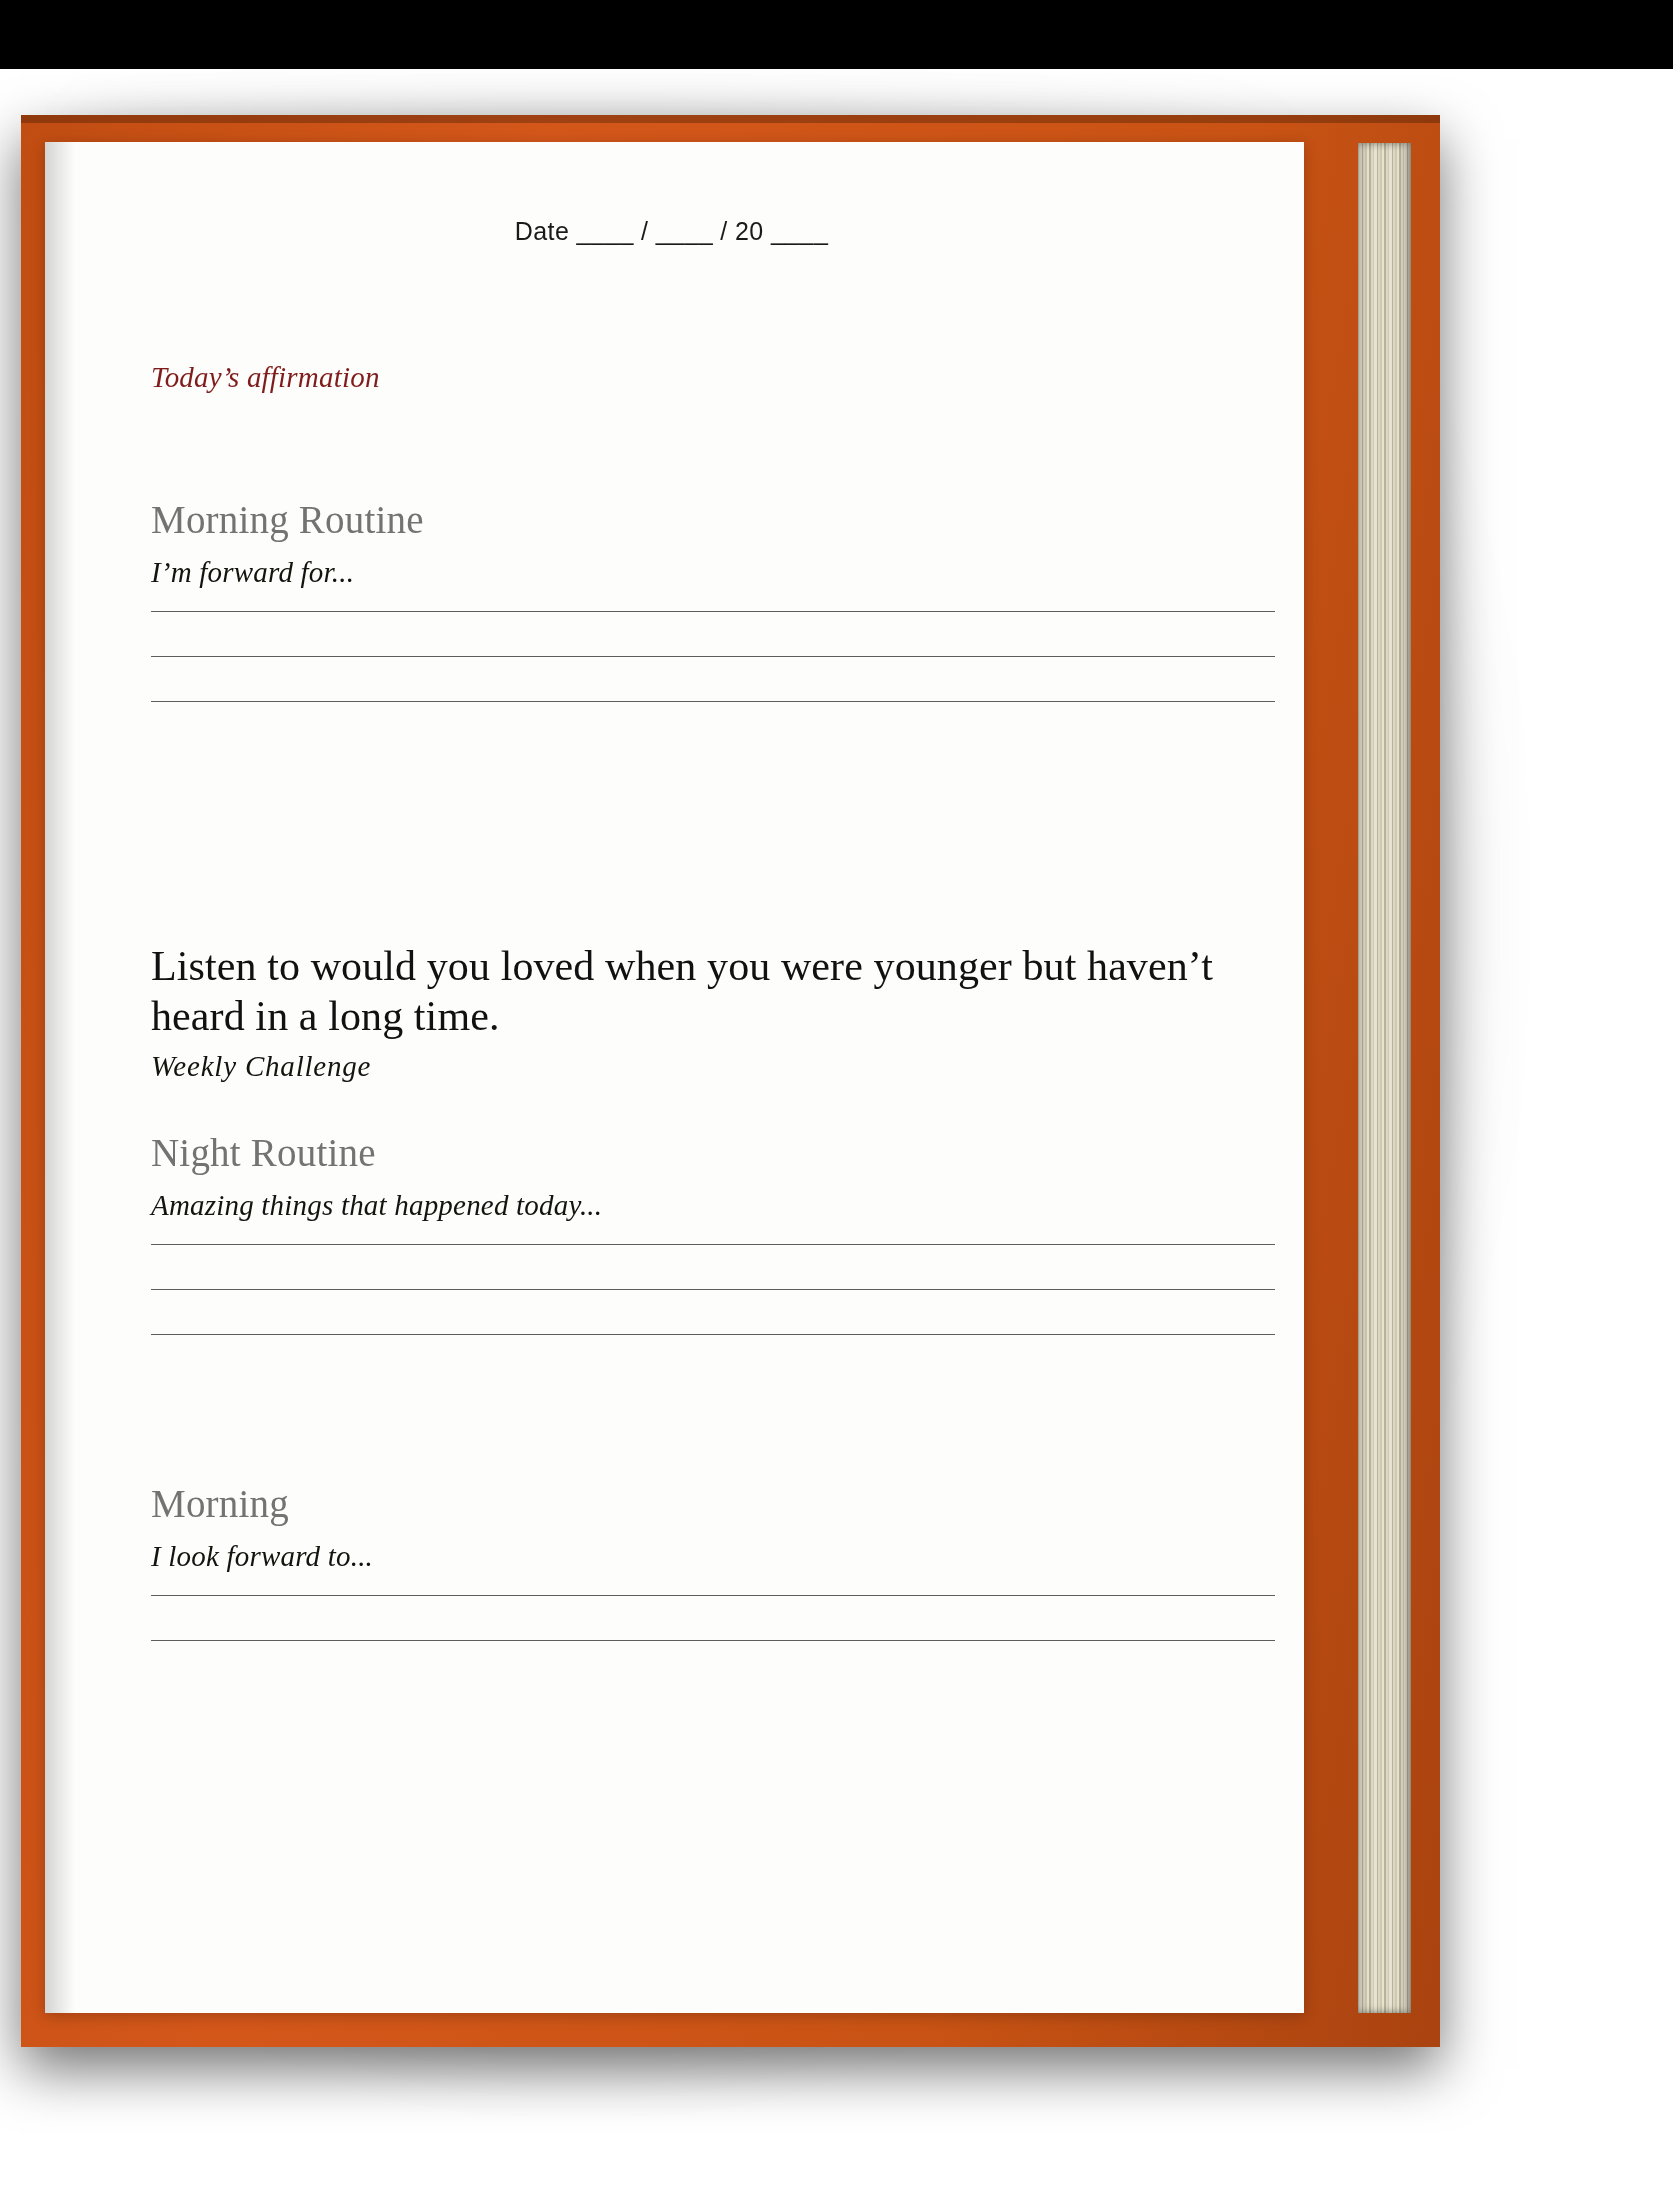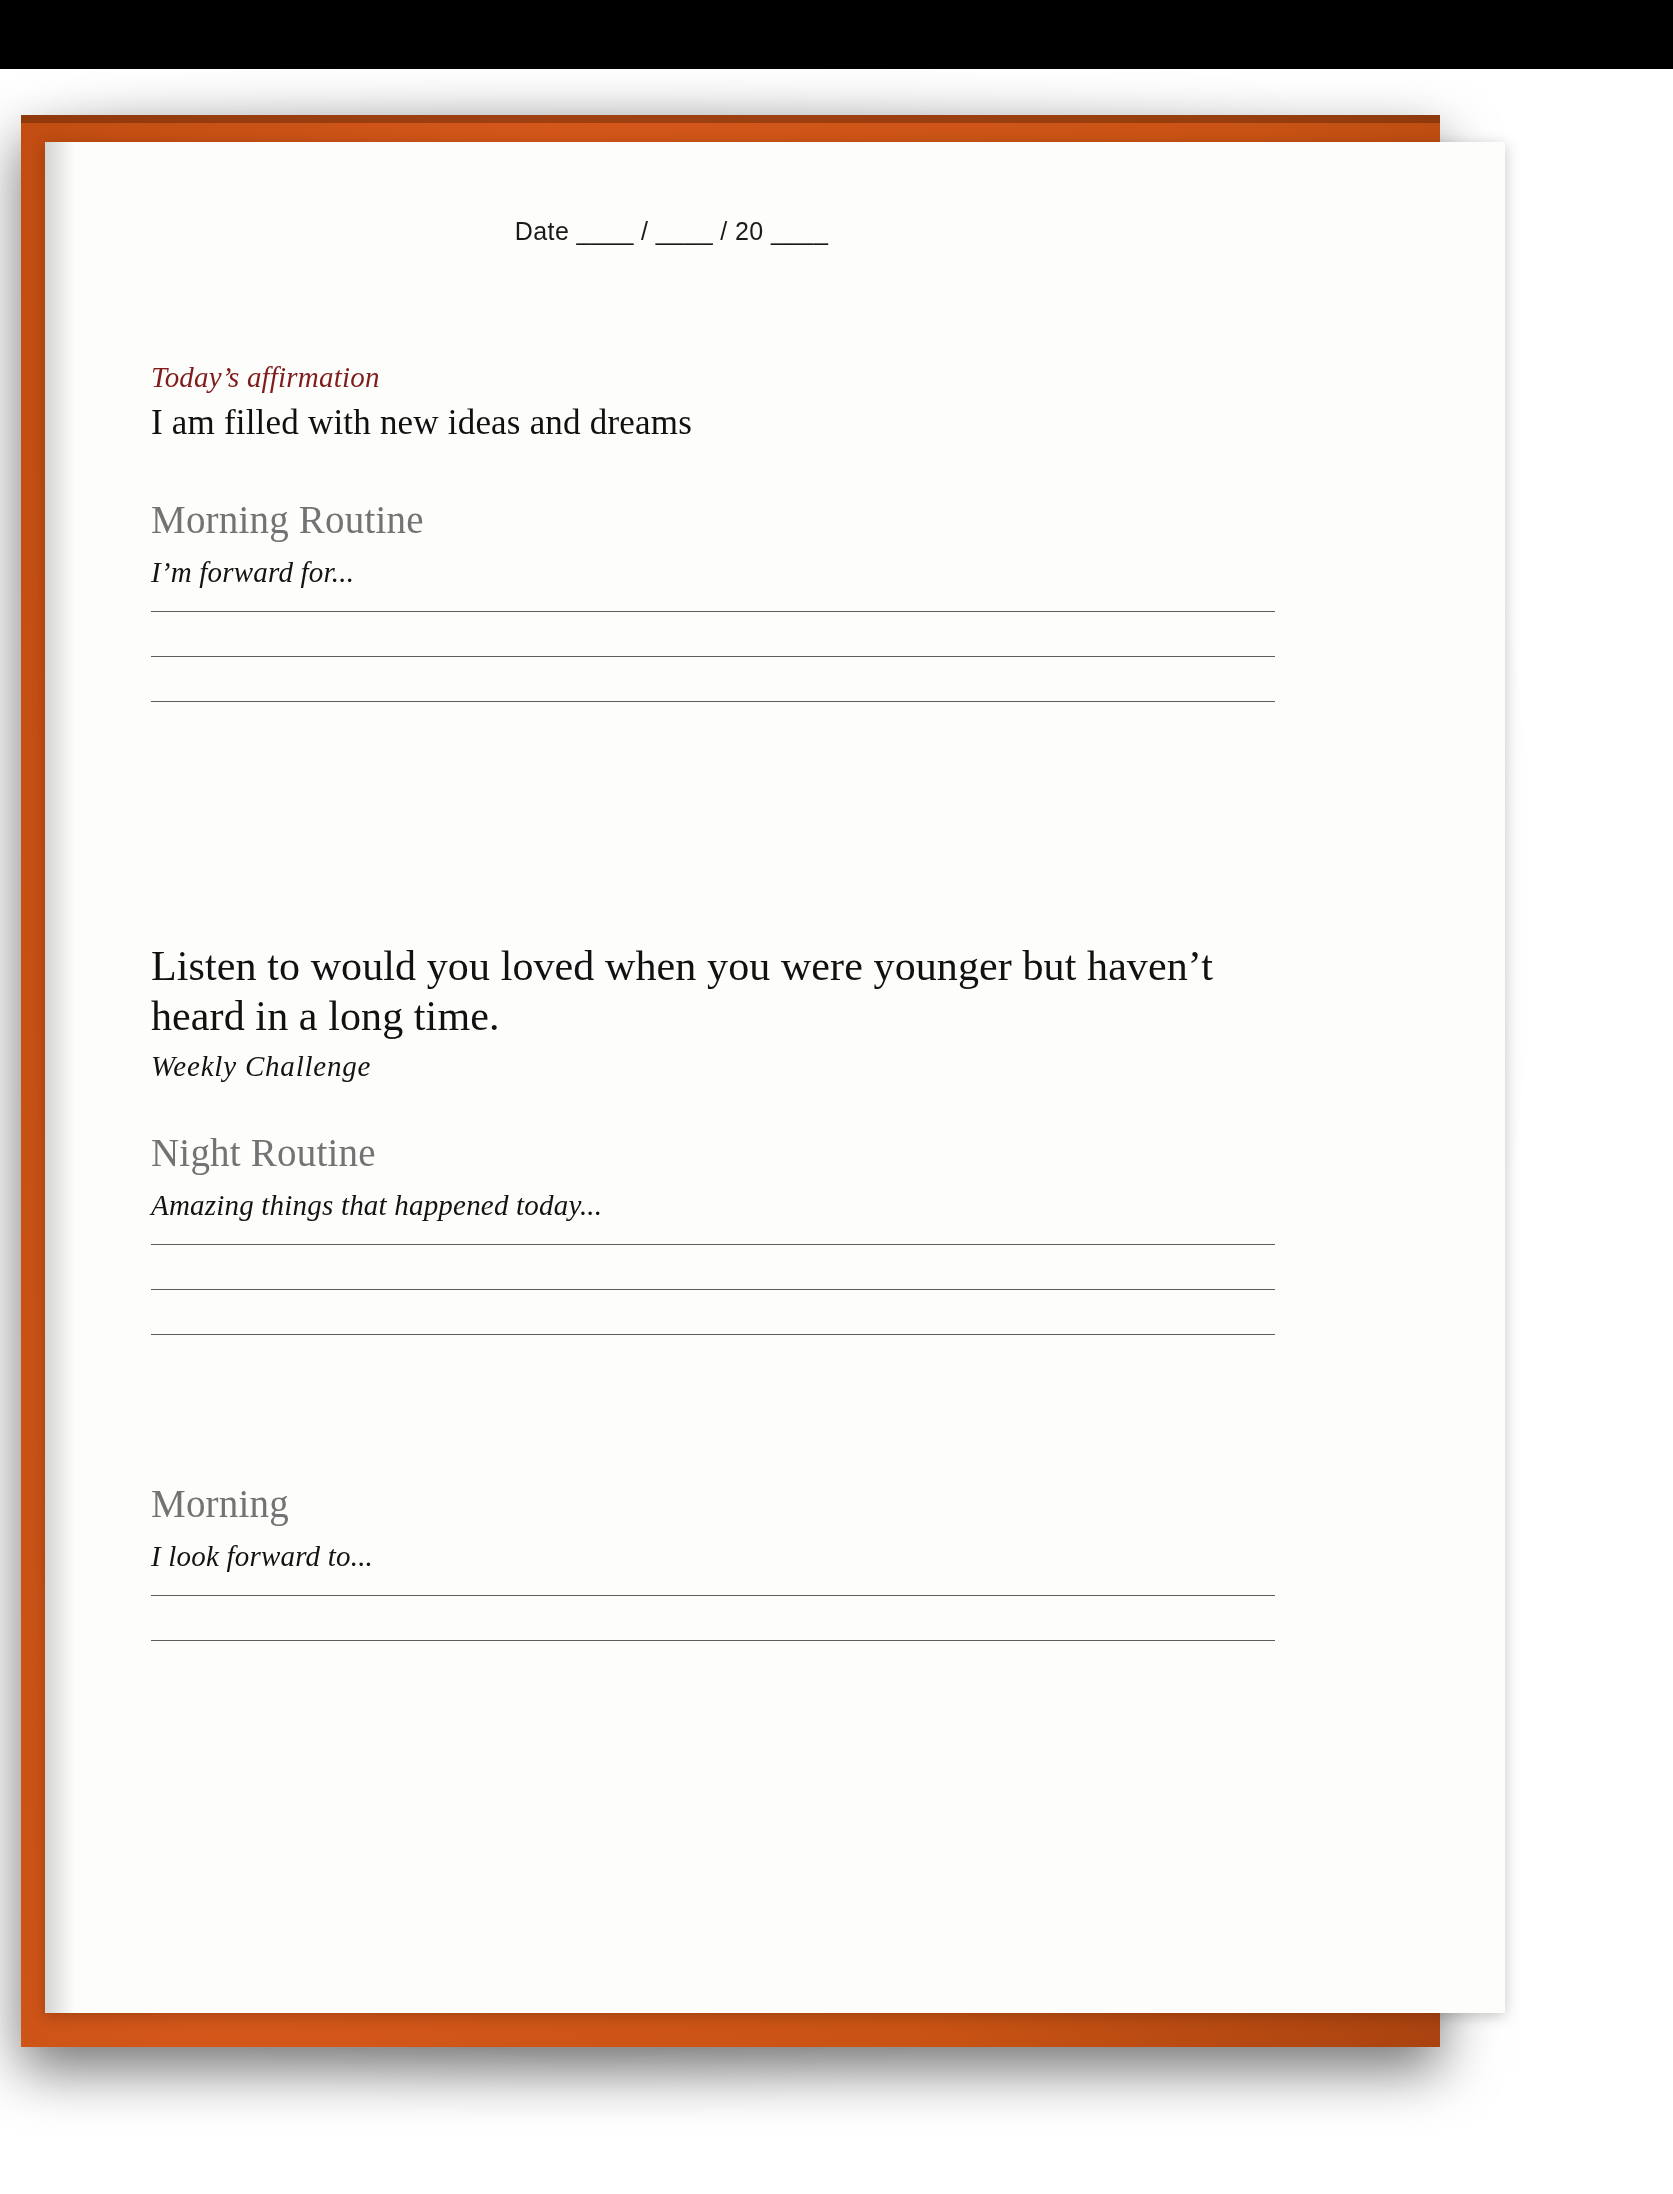--- a/index.html
+++ b/index.html
@@ -62,21 +62,21 @@
     width: 100%;
     height: 7.5px;
     background: rgba(0,0,0,0.25);
   }
 
   
   #page {
     position: absolute;
     left: 45px;
     top: 142px;
-    width: 1460px;
+    width: 1259px;
     height: 1871px;
     background: #fdfdfb;
     box-shadow: 0 3px 13.6px rgba(0,0,0,0.22);
   }
 
   
   #page-left-shade {
     position: absolute;
     left: 0;
     top: 0;
@@ -206,21 +206,20 @@
 
 <div id="page">
   <div id="page-left-shade"></div>
 
   <div id="content">
 
     <div class="date-line">Date ____ / ____ / 20 ____</div>
 
     <div class="block" style="top:219px;">
       <div class="label-italic">Today’s affirmation</div>
-      <div class="affirmation-text">I am filled with new ideas and dreams</div>
     </div>
 
     <div class="block" style="top:355px;">
       <div class="section-heading">Morning Routine</div>
       <div class="prompt" style="margin-top:13.6px;">I’m forward for...</div>
       <div class="rules">
         <div class="rule"></div>
         <div class="rule"></div>
         <div class="rule"></div>
       </div>

